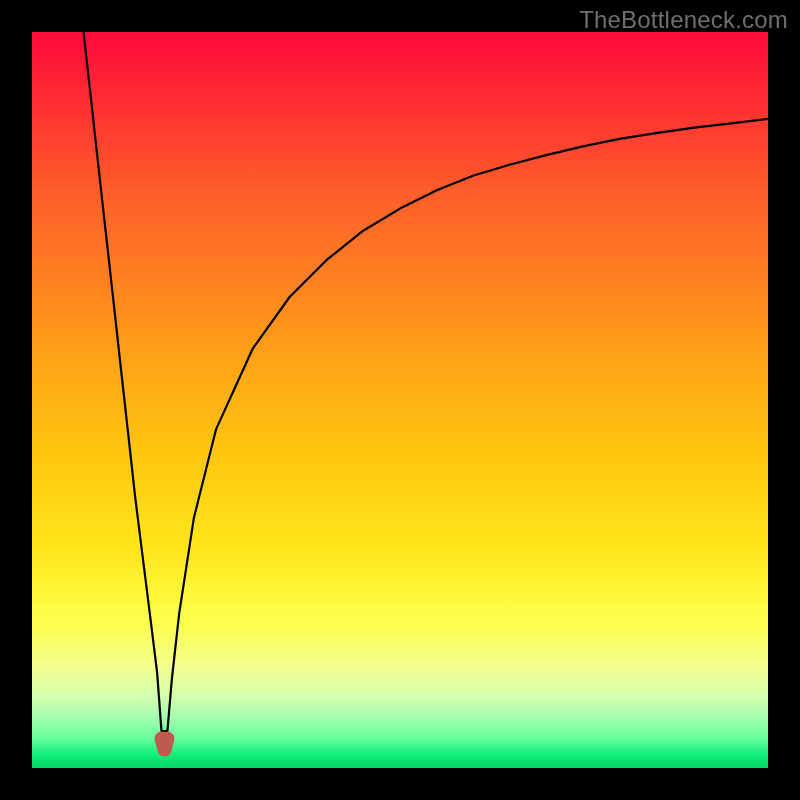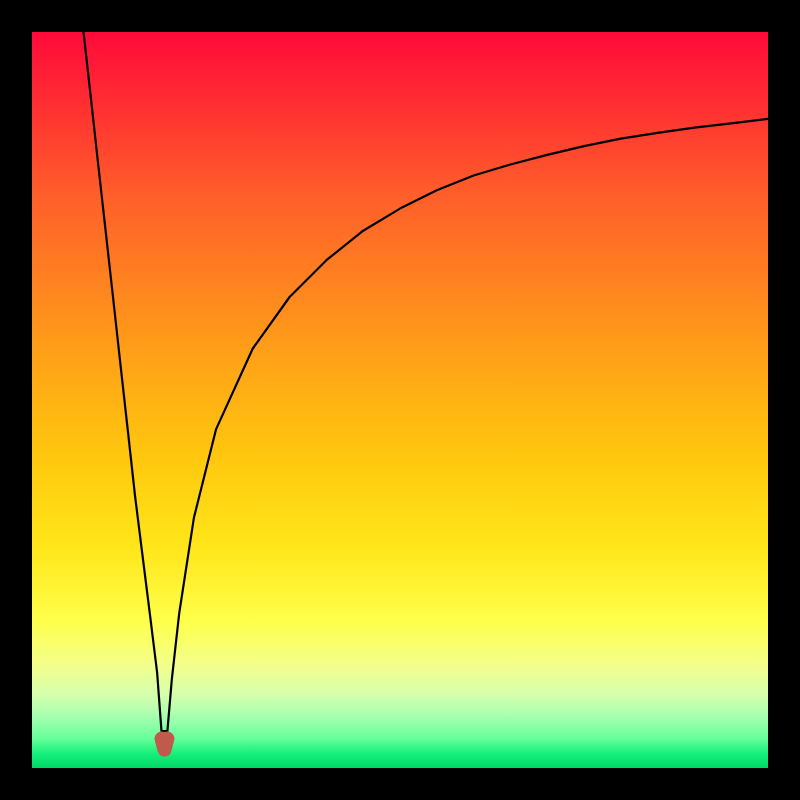--- a/index.html
+++ b/index.html
@@ -57,20 +57,21 @@
     left: 0;
     top: 0;
     width: 736px;
     height: 736px;
   }
 </style>
 </head>
 <body>
 
 <div class="frame">
+  <div class="watermark">TheBottleneck.com</div>
 
   <div class="plot">
     <svg class="curve" viewBox="0 0 736 736" preserveAspectRatio="none">
       <path id="curve-path" fill="none" stroke="#000" stroke-width="2.2" stroke-linecap="round" stroke-linejoin="round" d="M51.5 0.0 L58.9 66.2 L66.2 132.5 L73.6 198.7 L81.0 265.0 L88.3 331.2 L95.7 397.4 L103.0 463.7 L110.4 522.6 L117.8 581.4 L125.1 640.3 L129.5 699.2 L135.4 699.2 L139.8 647.7 L147.2 581.4 L161.9 485.8 L184.0 397.4 L220.8 316.5 L257.6 265.0 L294.4 228.2 L331.2 198.7 L368.0 176.6 L404.8 158.2 L441.6 143.5 L478.4 132.5 L515.2 122.9 L552.0 114.1 L588.8 106.7 L625.6 100.8 L662.4 95.7 L699.2 91.3 L736.0 86.8"></path>
       <path id="notch-path" fill="none" stroke="#bf5a4c" stroke-width="14" stroke-linecap="round" stroke-linejoin="round" d="M129.5 706.6 L132.5 717.6 L135.4 706.6"></path>
     </svg>
   </div>
 </div>
 
 </body></html>

